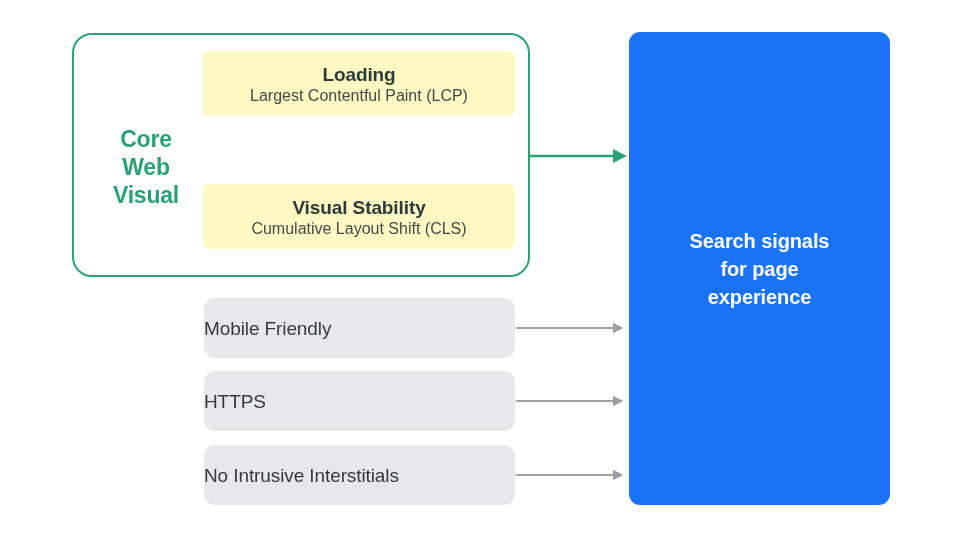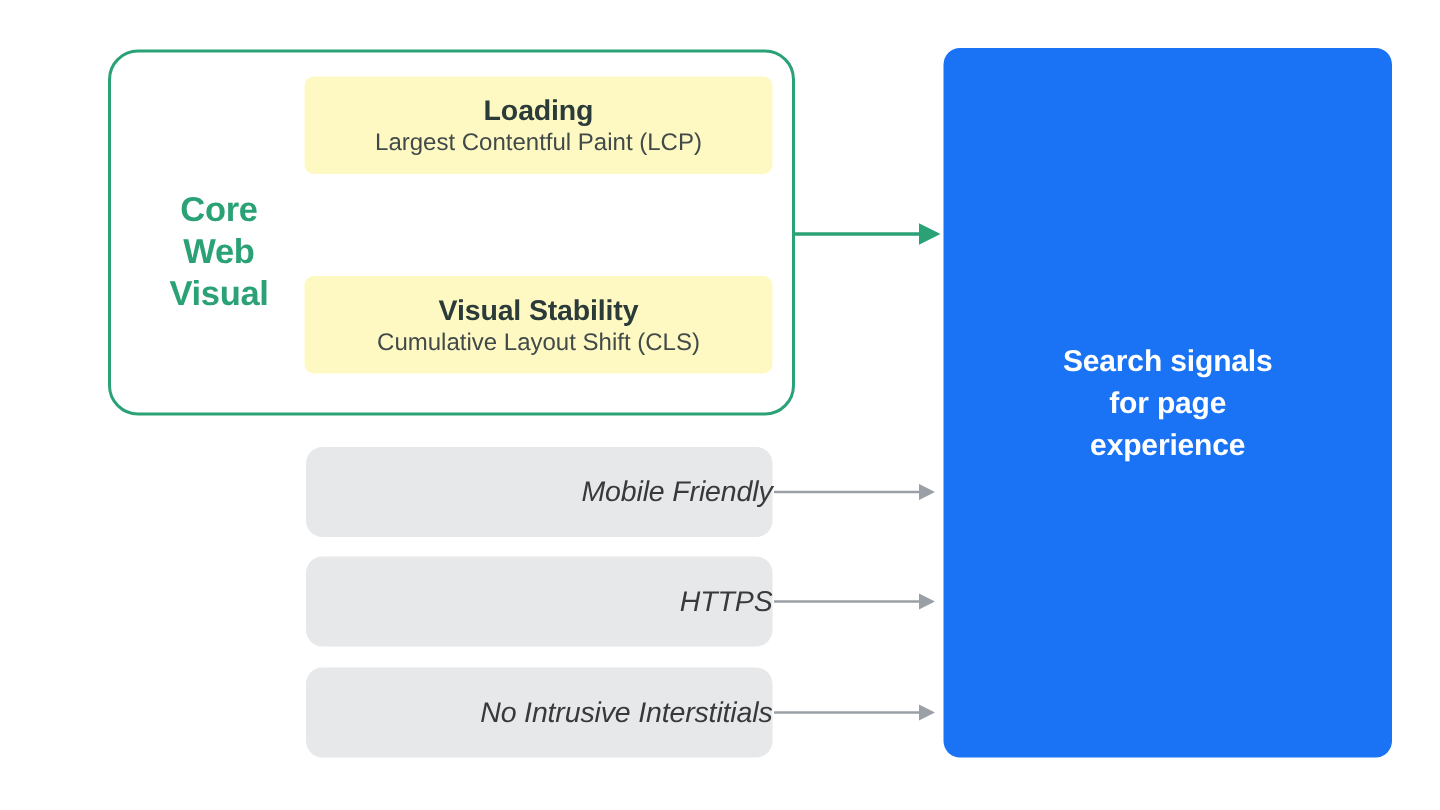--- a/index.html
+++ b/index.html
@@ -84,42 +84,41 @@
   
   .signal-card {
     position: absolute;
     left: 204px;
     width: 311px;
     height: 60px;
     background: #e7e8ea;
     border-radius: 11px;
     display: flex;
     align-items: center;
-    justify-content: flex-end;
+    justify-content: flex-start;
     box-sizing: border-box;
-    font-style: italic;
   }
   .signal-card.s1 { top: 298px; }
   .signal-card.s2 { top: 371px; }
   .signal-card.s3 { top: 445px; }
 
   .signal-label {
     color: #37393c;
     font-size: 19px;
     font-weight: normal;
     line-height: 23px;
     letter-spacing: -0.1px;
   }
 
   
   .search-box {
     position: absolute;
     left: 629px;
     top: 32px;
-    width: 299px;
+    width: 261px;
     height: 473px;
     background: #1a73f5;
     border-radius: 11px;
     display: flex;
     align-items: center;
     justify-content: center;
   }
   .search-box-text {
     color: #ffffff;
     font-size: 20px;

